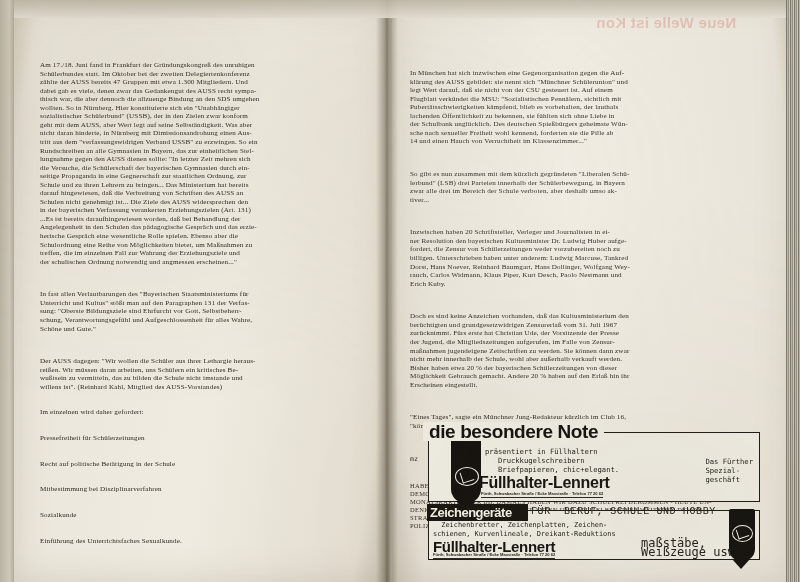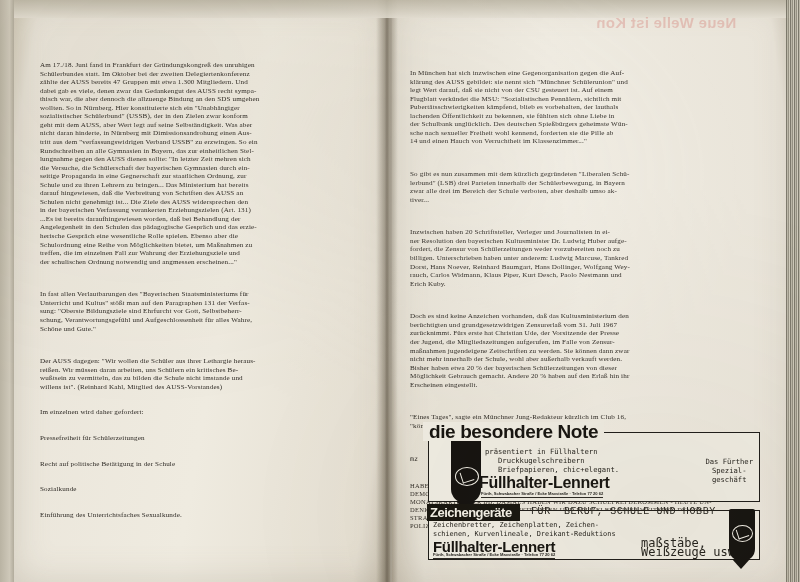--- a/index.html
+++ b/index.html
@@ -121,21 +121,21 @@
   }
   #note-fine{
     position:absolute;left:52px;top:58px;
     font-family:"Liberation Sans", sans-serif;
     font-weight:bold;font-size:4.1px;line-height:5px;color:#1e1c18;
     white-space:nowrap;border-bottom:1px solid #2a2722;padding-bottom:.5px;
   }
   #note-right{
     position:absolute;right:6px;top:24px;
     font-family:"DejaVu Sans Mono", monospace;
-    font-size:7.2px;line-height:9.2px;color:#23211c;white-space:pre;text-align:center;
+    font-size:7.2px;line-height:9.2px;color:#23211c;white-space:pre;text-align:left;
   }
   
   .nib{
     position:absolute;width:30px;
     background:#14120f;
   }
   #nib1{left:22px;top:-4px;height:74px;border-radius:2px 2px 14px 14px;}
   #nib1 .ring{
     position:absolute;left:4px;top:38px;width:22px;height:17px;
     border:1.6px solid #f2efe6;border-radius:50%;
@@ -154,32 +154,32 @@
   
   #ad-zeichen{
     margin-top:8px;margin-left:18px;width:330px;height:48px;
     border:1.6px solid #1d1b18;background:#efece2;
   }
   #z-badge{
     position:absolute;left:-2px;top:-7px;
     background:#17150f;color:#f4f1e7;
     font-family:"Liberation Sans", sans-serif;
     font-weight:bold;font-size:13px;line-height:15px;letter-spacing:-.5px;
-    padding:1px 8px 1px 3px;white-space:nowrap;
+    padding:1px 16px 1px 3px;white-space:nowrap;
   }
   #z-sub{
     position:absolute;left:102px;top:-4px;
     font-family:Liberation Mono, monospace;
     font-size:10px;line-height:9px;color:#23211c;white-space:pre;
     letter-spacing:.06em;
   }
   #z-lines{
     position:absolute;left:4px;top:10px;
     font-family:"DejaVu Sans Mono", monospace;
-    font-size:6.9px;line-height:8.6px;color:#23211c;white-space:pre;
+    font-size:6.9px;line-height:8.6px;color:#23211c;white-space:pre;text-align:center;
   }
   #z-brand{
     position:absolute;left:4px;top:28px;
     font-family:"Liberation Sans", sans-serif;
     font-weight:bold;font-size:15px;line-height:15px;letter-spacing:-.3px;
     color:#15130f;white-space:nowrap;
   }
   #z-tail{
     position:absolute;left:212px;top:28px;
     font-family:"DejaVu Sans Mono", monospace;
@@ -251,20 +251,21 @@
 sung: "Oberste Bildungsziele sind Ehrfurcht vor Gott, Selbstbeherr-
 schung, Verantwortungsgefühl und Aufgeschlossenheit für alles Wahre,
 Schöne und Gute."</p>
     <p class="para tight">Der AUSS dagegen: "Wir wollen die Schüler aus ihrer Lethargie heraus-
 reißen. Wir müssen daran arbeiten, uns Schülern ein kritisches Be-
 wußtsein zu vermitteln, das zu bilden die Schule nicht imstande und
 willens ist". (Reinhard Kahl, Mitglied des AUSS-Vorstandes)</p>
     <p class="para tight">Im einzelnen wird daher gefordert:</p>
     <p class="para tight">Pressefreiheit für Schülerzeitungen</p>
     <p class="para tight">Recht auf politische Betätigung in der Schule</p>
+    <p class="para tight">Mitbestimmung bei Disziplinarverfahren</p>
     <p class="para tight">Sozialkunde</p>
     <p class="para">Einführung des Unterrichtsfaches Sexualkunde.</p>
     
   </div>
 
   <div id="col-right" class="col">
     <p class="para">In München hat sich inzwischen eine Gegenorganisation gegen die Auf-
 klärung des AUSS gebildet: sie nennt sich "Münchner Schülerunion" und
 legt Wert darauf, daß sie nicht von der CSU gesteuert ist. Auf einem
 Flugblatt verkündet die MSU: "Sozialistischen Pennälern, sichtlich mit

